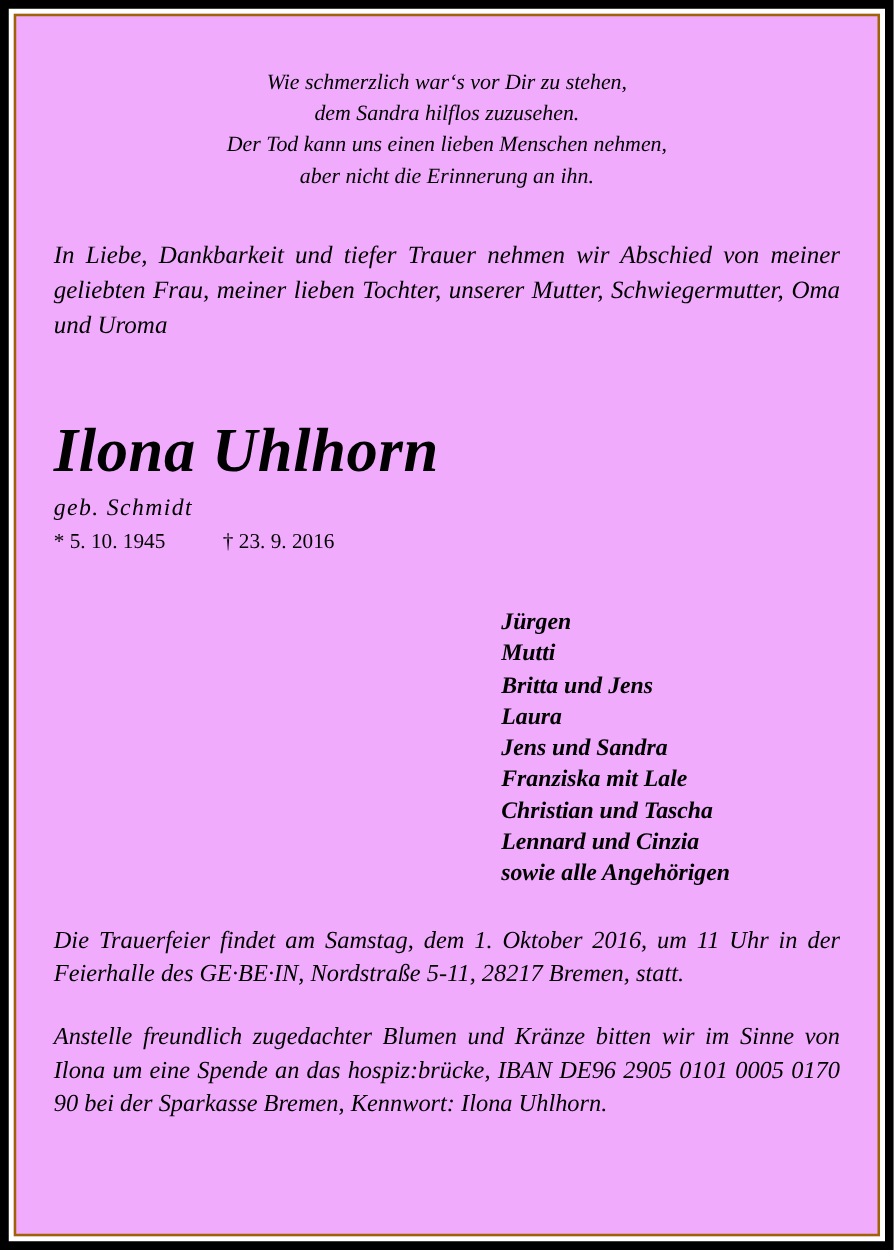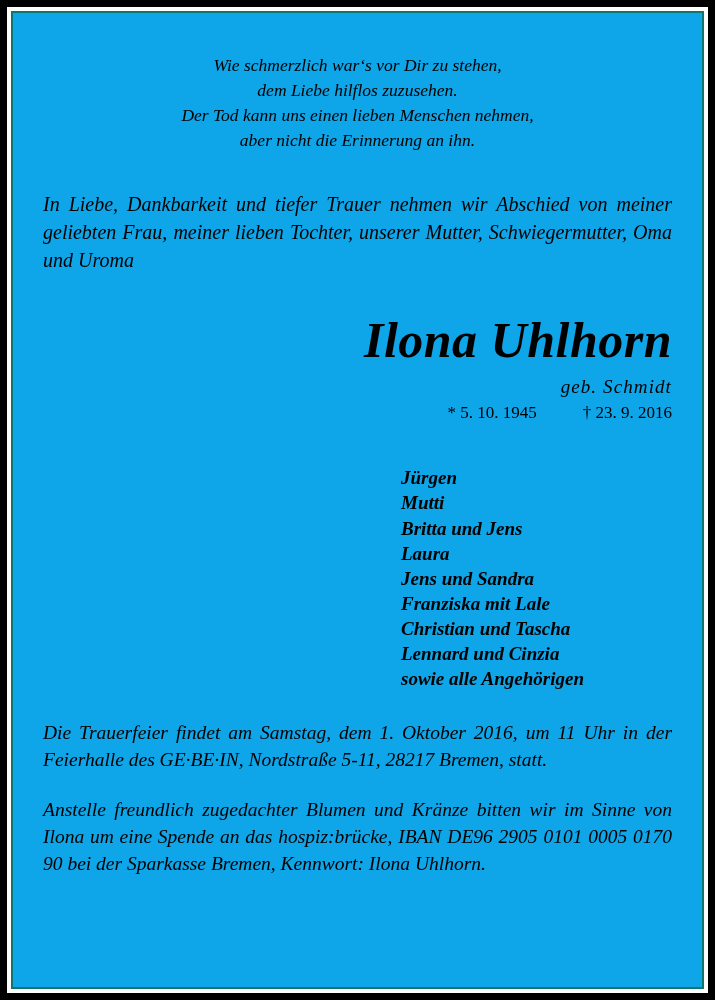--- a/index.html
+++ b/index.html
@@ -22,22 +22,22 @@
     width: 715px;
     height: 1000px;
     background: #ffffff;
     border: 7px solid #000000;
     padding: 4px;
   }
   .inner-frame {
     box-sizing: border-box;
     width: 100%;
     height: 100%;
-    border: 2px solid #0f766e;
-    background: #0ea5e9;
+    border: 2px solid #a16207;
+    background: #f0abfc;
     padding: 18px 30px 10px 30px;
     overflow: hidden;
   }
 
   
   .poem {
     text-align: center;
     font-style: italic;
     font-size: 17.5px;
     line-height: 1.42;
@@ -51,22 +51,22 @@
     margin-top: 38px;
     font-style: italic;
     font-size: 20px;
     line-height: 1.40;
     text-align: justify;
     text-justify: inter-word;
   }
 
   
   .deceased {
-    text-align: right;
-    margin-top: 40px;
+    text-align: left;
+    margin-top: 60px;
   }
   .deceased-name {
     font-style: italic;
     font-weight: bold;
     font-size: 50px;
     line-height: 1.06;
     letter-spacing: 0.5px;
     white-space: nowrap;
   }
   .maiden-name {
@@ -108,21 +108,21 @@
   .notice:last-child { margin-bottom: 0; }
 </style>
 </head>
 <body>
 
 <div class="obituary-card">
   <div class="inner-frame">
 
     <div class="poem">
       <span class="poem-line">Wie schmerzlich war‘s vor Dir zu stehen,</span>
-      <span class="poem-line">dem Liebe hilflos zuzusehen.</span>
+      <span class="poem-line">dem Sandra hilflos zuzusehen.</span>
       <span class="poem-line">Der Tod kann uns einen lieben Menschen nehmen,</span>
       <span class="poem-line">aber nicht die Erinnerung an ihn.</span>
     </div>
 
     <p class="intro">In Liebe, Dankbarkeit und tiefer Trauer nehmen wir Abschied von meiner geliebten Frau, meiner lieben Tochter, unserer Mutter, Schwiegermutter, Oma und Uroma</p>
 
     <div class="deceased">
       <div class="deceased-name">Ilona Uhlhorn</div>
       <div class="maiden-name">geb. Schmidt</div>
       <div class="life-dates"><span>*</span> <span>5. 10. 1945</span><span class="date-gap"></span><span>†</span> <span>23. 9. 2016</span></div>

